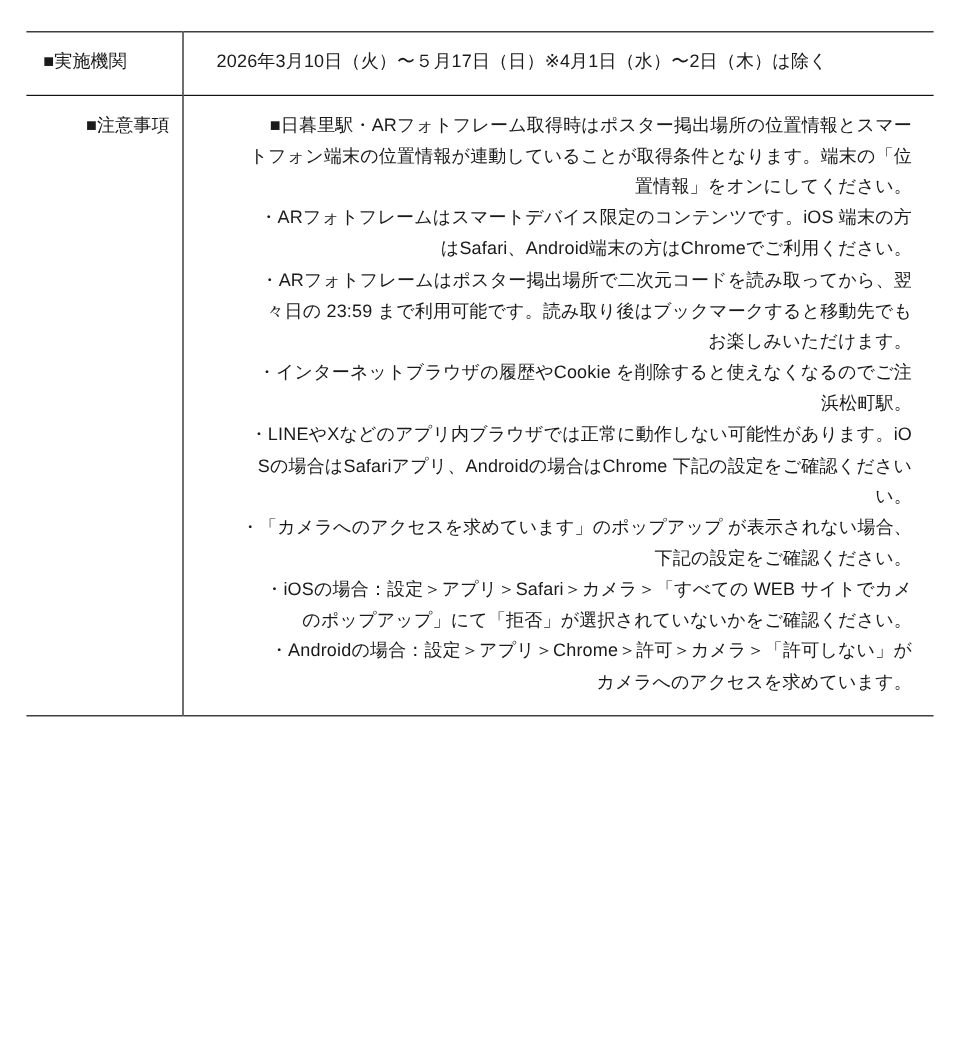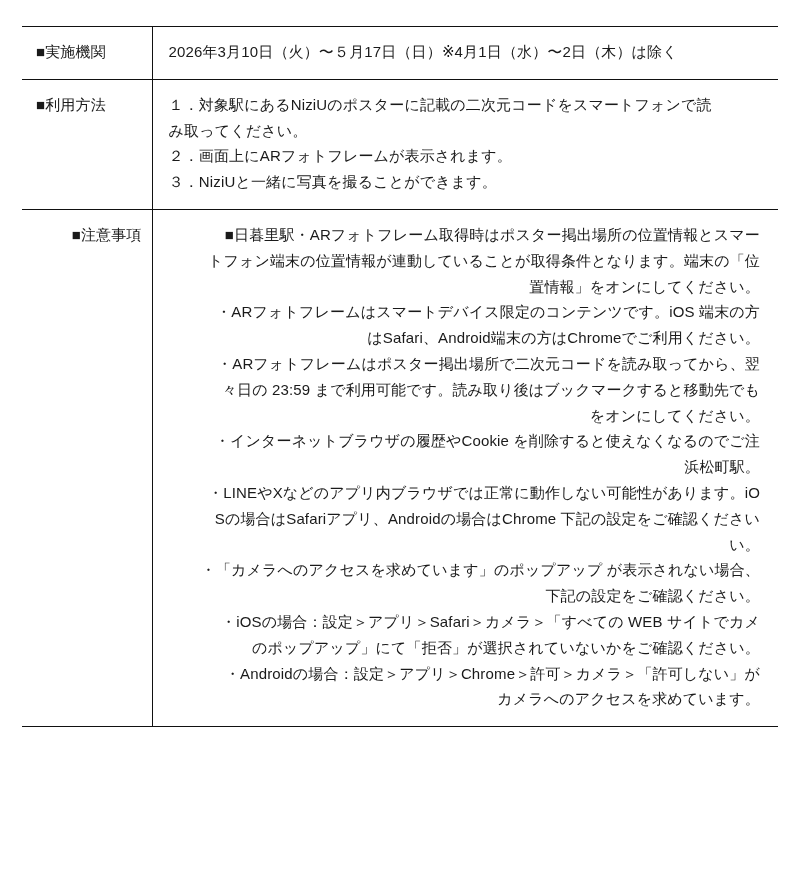--- a/index.html
+++ b/index.html
@@ -44,21 +44,21 @@
     line-height: 1.72;
     letter-spacing: 0.01em;
   }
   table.info-table td.label {
     border-right: 1px solid #111111;
     padding-left: 14px;
     white-space: nowrap;
     font-size: 15px;
   }
   table.info-table td.value {
-    padding-left: 16px;
+    padding-left: 28px;
     padding-right: 18px;
   }
   .line { display: block; }
   .notes .line {
     margin: 0;
   }
   .row-period td { padding-top: 16px; padding-bottom: 18px; }
   .row-stations td { padding-top: 14px; padding-bottom: 16px; }
   .row-howto td { padding-top: 14px; padding-bottom: 16px; }
   .row-notes td { padding-top: 14px; padding-bottom: 20px; }
@@ -74,41 +74,32 @@
     </colgroup>
     <tbody>
       <tr class="row-period">
         <td class="label">■実施機関</td>
         <td class="value">
           <span class="line">2026年3月10日（火）〜５月17日（日）※4月1日（水）〜2日（木）は除く</span>
         </td>
       </tr>
 
 
-      <tr class="row-howto">
-        <td class="label">■利用方法</td>
-        <td class="value">
-          <span class="line">１．対象駅にあるNiziUのポスターに記載の二次元コードをスマートフォンで読</span>
-          <span class="line">み取ってください。</span>
-          <span class="line">２．画面上にARフォトフレームが表示されます。</span>
-          <span class="line">３．NiziUと一緒に写真を撮ることができます。</span>
-        </td>
-      </tr>
 
       <tr class="row-notes">
         <td class="label">■注意事項</td>
         <td class="value notes">
           <span class="line">■日暮里駅・ARフォトフレーム取得時はポスター掲出場所の位置情報とスマー</span>
           <span class="line">トフォン端末の位置情報が連動していることが取得条件となります。端末の「位</span>
           <span class="line">置情報」をオンにしてください。</span>
           <span class="line">・ARフォトフレームはスマートデバイス限定のコンテンツです。iOS 端末の方</span>
           <span class="line">はSafari、Android端末の方はChromeでご利用ください。</span>
           <span class="line">・ARフォトフレームはポスター掲出場所で二次元コードを読み取ってから、翌</span>
           <span class="line">々日の 23:59 まで利用可能です。読み取り後はブックマークすると移動先でも</span>
-          <span class="line">をオンにしてください。</span>
+          <span class="line">お楽しみいただけます。</span>
           <span class="line">・インターネットブラウザの履歴やCookie を削除すると使えなくなるのでご注</span>
           <span class="line">浜松町駅。</span>
           <span class="line">・LINEやXなどのアプリ内ブラウザでは正常に動作しない可能性があります。iO</span>
           <span class="line">Sの場合はSafariアプリ、Androidの場合はChrome 下記の設定をご確認ください</span>
           <span class="line">い。</span>
           <span class="line">・「カメラへのアクセスを求めています」のポップアップ が表示されない場合、</span>
           <span class="line">下記の設定をご確認ください。</span>
           <span class="line">・iOSの場合：設定＞アプリ＞Safari＞カメラ＞「すべての WEB サイトでカメ</span>
           <span class="line">のポップアップ」にて「拒否」が選択されていないかをご確認ください。</span>
           <span class="line">・Androidの場合：設定＞アプリ＞Chrome＞許可＞カメラ＞「許可しない」が</span>

